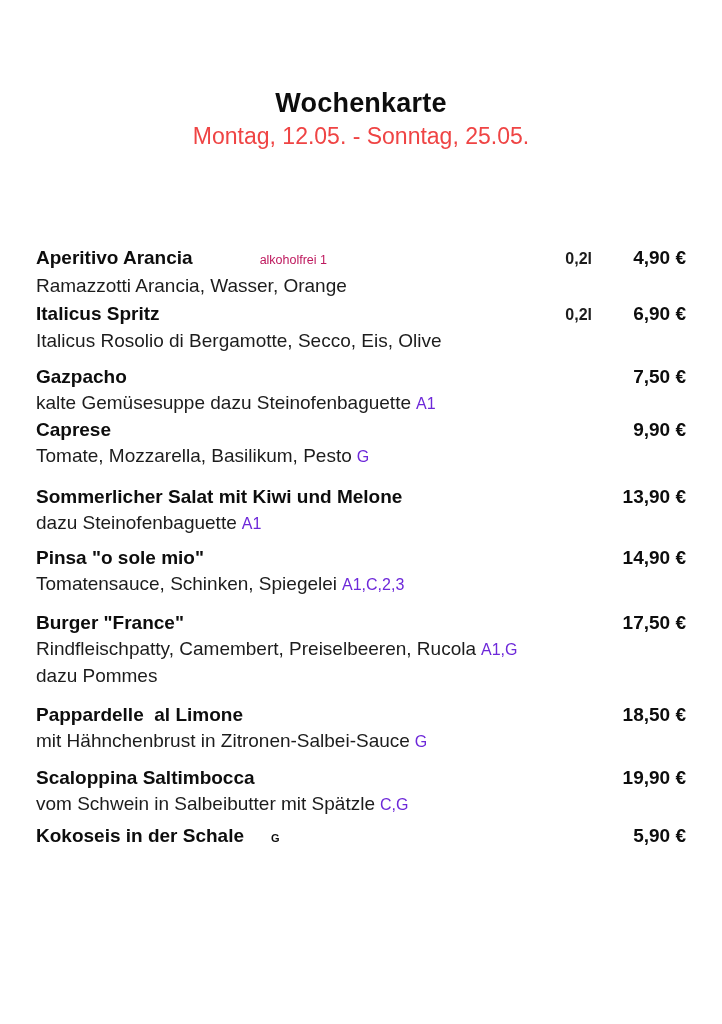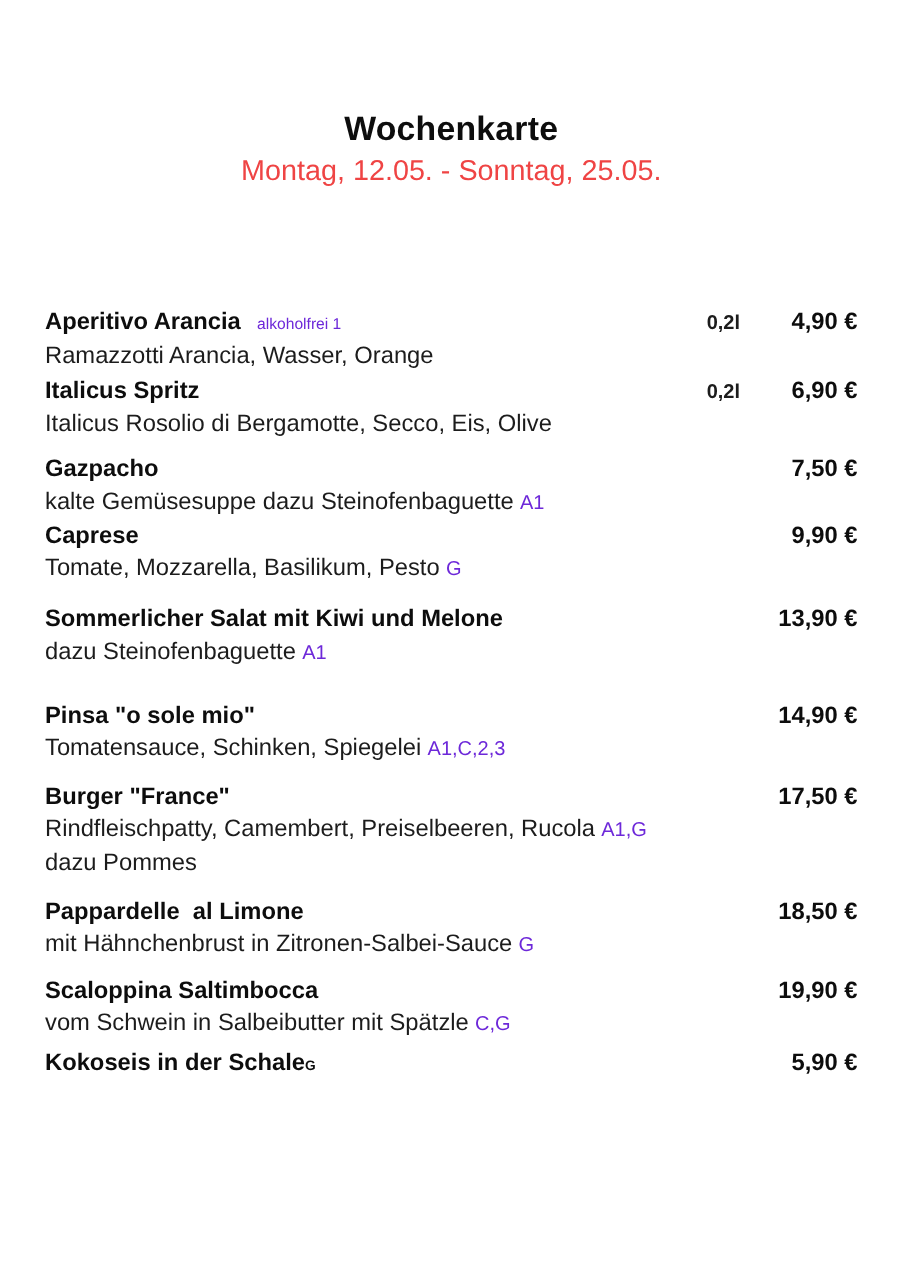--- a/index.html
+++ b/index.html
@@ -36,52 +36,53 @@
     color: #ef4444;
   }
   .menu-list {
     margin-top: 94px;
   }
   .item { }
   .item:nth-child(1) { margin-bottom: 1px; }
   .item:nth-child(2) { margin-bottom: 9px; }
   .item:nth-child(3) { margin-bottom: 0; }
   .item:nth-child(4) { margin-bottom: 14px; }
-  .item:nth-child(5) { margin-bottom: 24px; }
+  .item:nth-child(5) { margin-bottom: 8px; }
   .item:nth-child(6) { margin-bottom: 12px; }
   .item:nth-child(7) { margin-bottom: 13px; }
   .item:nth-child(8) { margin-bottom: 10px; }
   .item:nth-child(9) { margin-bottom: 5px; }
   .item-row {
     display: flex;
     justify-content: space-between;
     align-items: baseline;
     line-height: 26px;
   }
   .item-left {
     display: flex;
     align-items: baseline;
     white-space: pre-wrap;
+    gap: 27px;
   }
   .item-name {
     font-size: 19px;
     font-weight: 700;
     color: #0d0d0d;
     white-space: pre-wrap;
   }
   .name-allergen {
     font-size: 11px;
     font-weight: 700;
     color: #0d0d0d;
   }
   .item-note {
     font-size: 12.5px;
     font-weight: 400;
     margin-left: 13px;
-    color: #6d28d9;
+    color: #be185d;
     white-space: nowrap;
   }
   .item-right {
     display: flex;
     align-items: baseline;
     flex: none;
   }
   .item-size {
     font-size: 16px;
     font-weight: 700;

